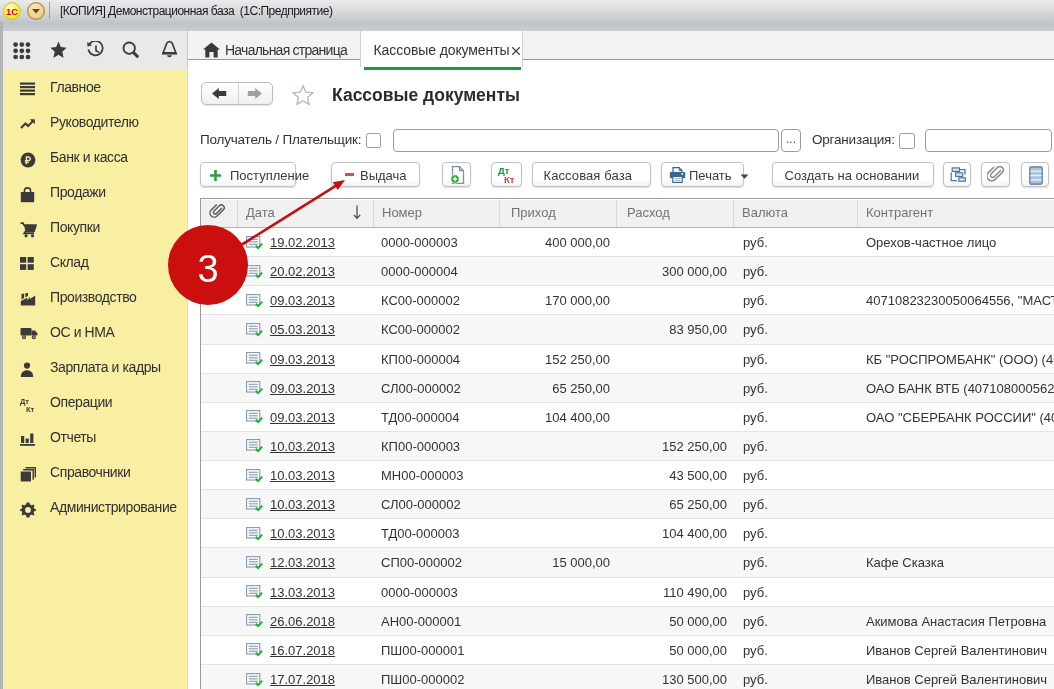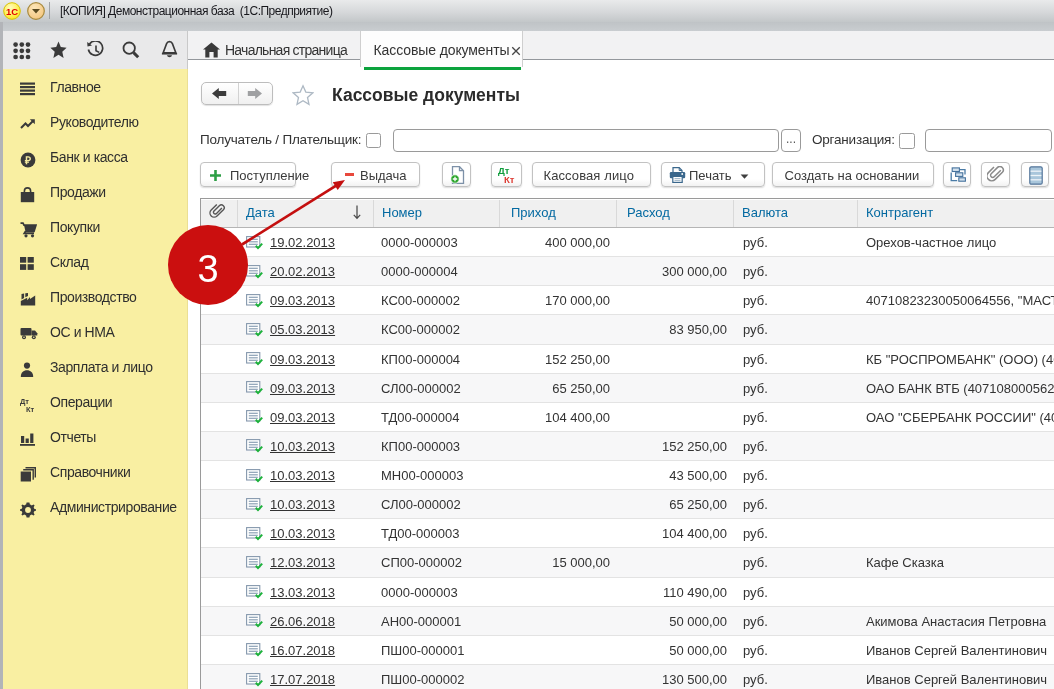--- a/index.html
+++ b/index.html
@@ -45,21 +45,21 @@
 #dots { position:absolute; left:781px; top:129px; width:20px; height:23px; background:#fff; border:1px solid #9a9a9a; border-radius:4px;
   font-size:12px; color:#555; text-align:center; line-height:19px; }
 
 
 .btn { position:absolute; top:162px; height:25px; background:linear-gradient(#ffffff 70%,#f2f2f2);
   border:1px solid #c2c2c2; border-radius:4px; box-shadow:0 1px 1.5px rgba(0,0,0,0.14);
   font-size:13px; color:#3a3a3a; }
 .btn .lab { position:absolute; top:4.5px; }
 #thead { position:absolute; left:200.5px; top:199.5px; width:853.5px; height:28.5px; background:#f0f0f0; border-bottom:1px solid #b5b5b5; }
 .hsep { position:absolute; top:200px; width:1px; height:26.5px; background:#d9d9d9; }
-.htxt { position:absolute; top:205px; font-size:13px; color:#0369a1; }
+.htxt { position:absolute; top:205px; font-size:13px; color:#737373; }
 .row { position:absolute; left:201px; width:853px; background:#fff; border-bottom:1px solid #e3e3e3; }
 .rowa { position:absolute; left:201px; width:853px; background:#f7f7f8; border-bottom:1px solid #e3e3e3; }
 .row span, .rowa span { position:absolute; top:7px; font-size:13px; color:#333; white-space:pre; }
 .ric { left:45px; top:7.5px !important; }
 .c-date { left:69px;text-decoration:underline; }
 .c-num  { left:180px; }
 .c-pri  { left:auto; right:444px;margin-left:6px; }
 .c-ras  { left:auto; right:327px; }
 .c-val  { left:542px; }
 .c-kon  { left:665px; }
@@ -232,21 +232,21 @@
     </span>
     <span class="slb">ОС и НМА</span>
   </div>
 <div class="sitem" style="top:354px">
     <span class="sic">
       <svg width="14" height="15" viewBox="0 0 14 15">
         <circle cx="7" cy="3.6" r="3.1" fill="#3a3a3a"></circle>
         <path d="M0.8 15 C0.8 10.5 3.5 8.3 7 8.3 C10.5 8.3 13.2 10.5 13.2 15 Z" fill="#3a3a3a"></path>
       </svg>
     </span>
-    <span class="slb">Зарплата и лицо</span>
+    <span class="slb">Зарплата и кадры</span>
   </div>
 <div class="sitem" style="top:389px">
     <span class="sic">
       <svg width="18" height="16" viewBox="0 0 18 16">
         <text x="0" y="7" font-family="Liberation Sans" font-size="7.5" font-weight="bold" fill="#3a3a3a">Дт</text>
         <text x="6" y="15" font-family="Liberation Sans" font-size="7.5" font-weight="bold" fill="#3a3a3a">Кт</text>
       </svg>
     </span>
     <span class="slb">Операции</span>
   </div>
@@ -320,23 +320,23 @@
     <path d="M10.5 0.7 L10.5 4.7 H14.5" fill="none" stroke="#7d91a8" stroke-width="1.3"></path>
     <circle cx="6" cy="13" r="4.2" fill="#2aa52a" stroke="#fff" stroke-width="0.8"></circle>
     <path d="M6 10.8 V15.2 M3.8 13 H8.2" stroke="#fff" stroke-width="1.3"></path>
   </svg>
   </div>
 <div class="btn" style="left:491px;width:31px">
   <span style="position:absolute;left:6px;top:2px;font-size:9.5px;font-weight:bold;color:#0f9d3c">Дт</span>
   <span style="position:absolute;left:12px;top:11px;font-size:9.5px;font-weight:bold;color:#dd3c34">Кт</span>
   </div>
 <div class="btn" style="left:532px;width:119px">
-    <span class="lab" style="left:10.5px;letter-spacing:0.1px">Кассовая лицо</span>
-  </div>
-<div class="btn" style="left:661px;width:104px">
+    <span class="lab" style="left:10.5px;letter-spacing:0.1px">Кассовая база</span>
+  </div>
+<div class="btn" style="left:661px;width:83px">
   <svg style="position:absolute;left:7px;top:4px" width="17" height="17" viewBox="0 0 17 17">
     <path d="M4 5 V0.7 H10.2 L13 3.5 V5" fill="#fff" stroke="#3a678c" stroke-width="1.2"></path>
     <path d="M10.2 0.7 V3.5 H13" fill="none" stroke="#3a678c" stroke-width="1"></path>
     <rect x="0.8" y="5" width="15.4" height="6.2" rx="1.2" fill="#3a678c"></rect>
     <circle cx="13.2" cy="7" r="0.9" fill="#fff"></circle>
     <rect x="3.8" y="9.4" width="9.4" height="6" fill="#fff" stroke="#3a678c" stroke-width="1.2"></rect>
     <line x1="5.5" y1="11.6" x2="11.5" y2="11.6" stroke="#9db4c6" stroke-width="1"></line>
     <line x1="5.5" y1="13.4" x2="11.5" y2="13.4" stroke="#9db4c6" stroke-width="1"></line>
   </svg>
   <span class="lab" style="left:27px">Печать</span>

